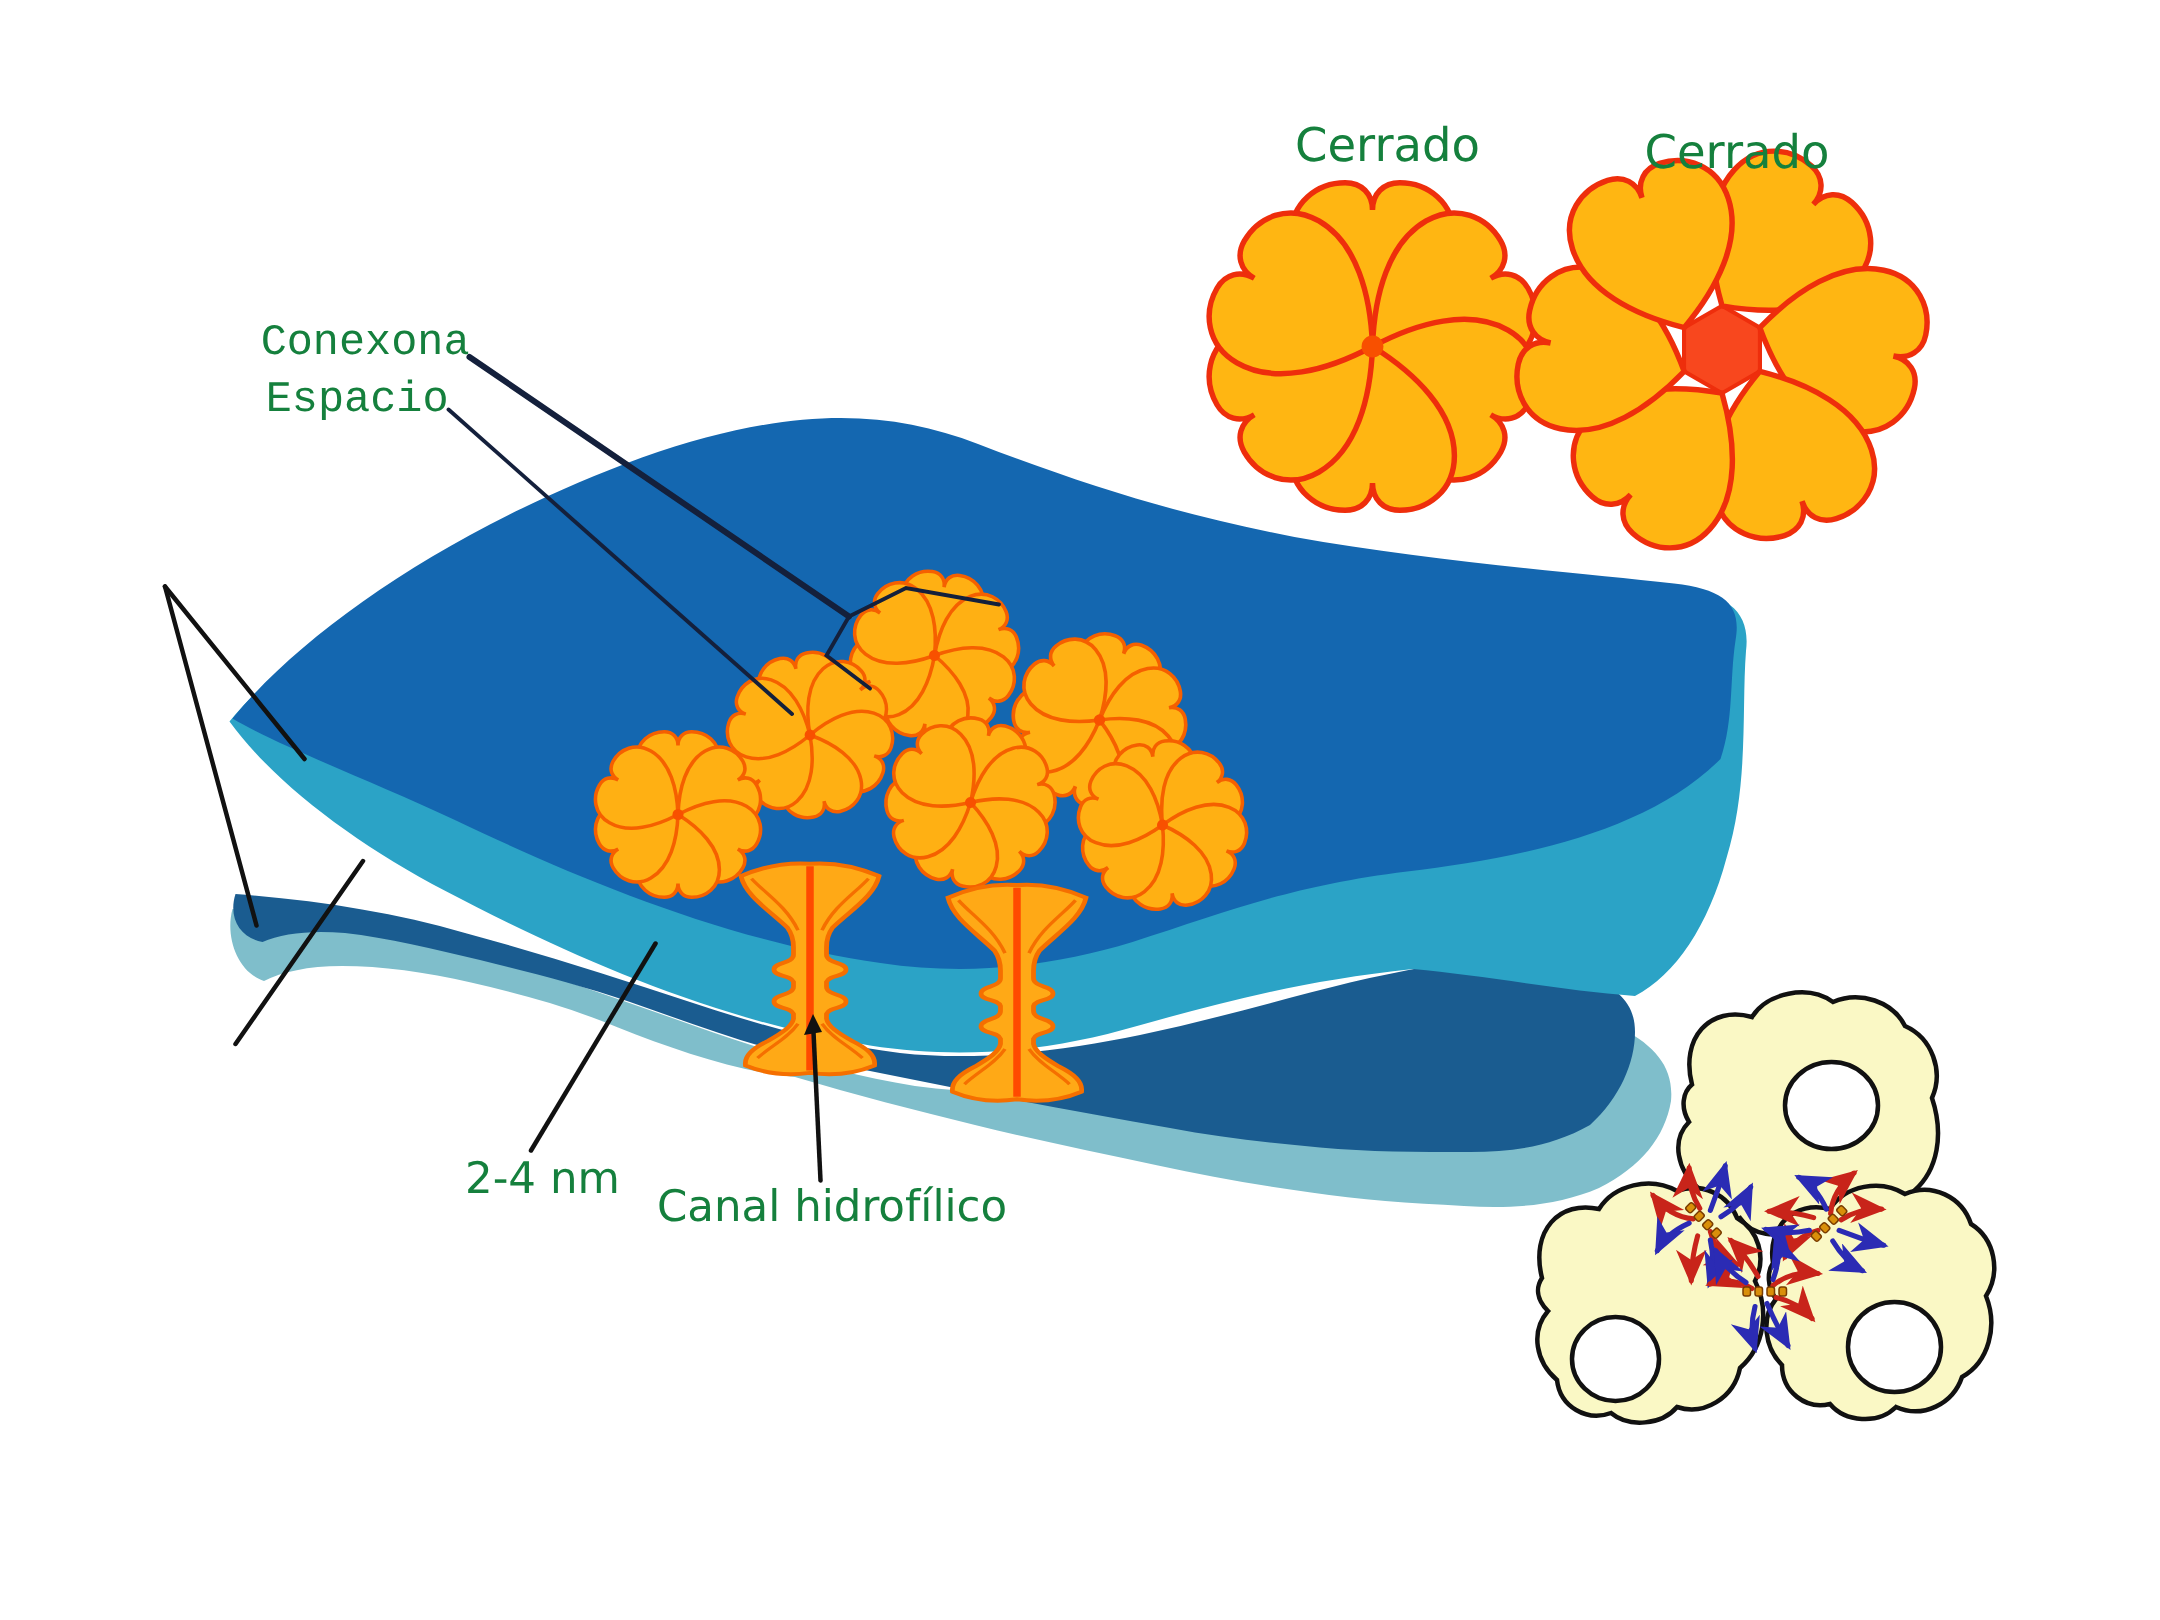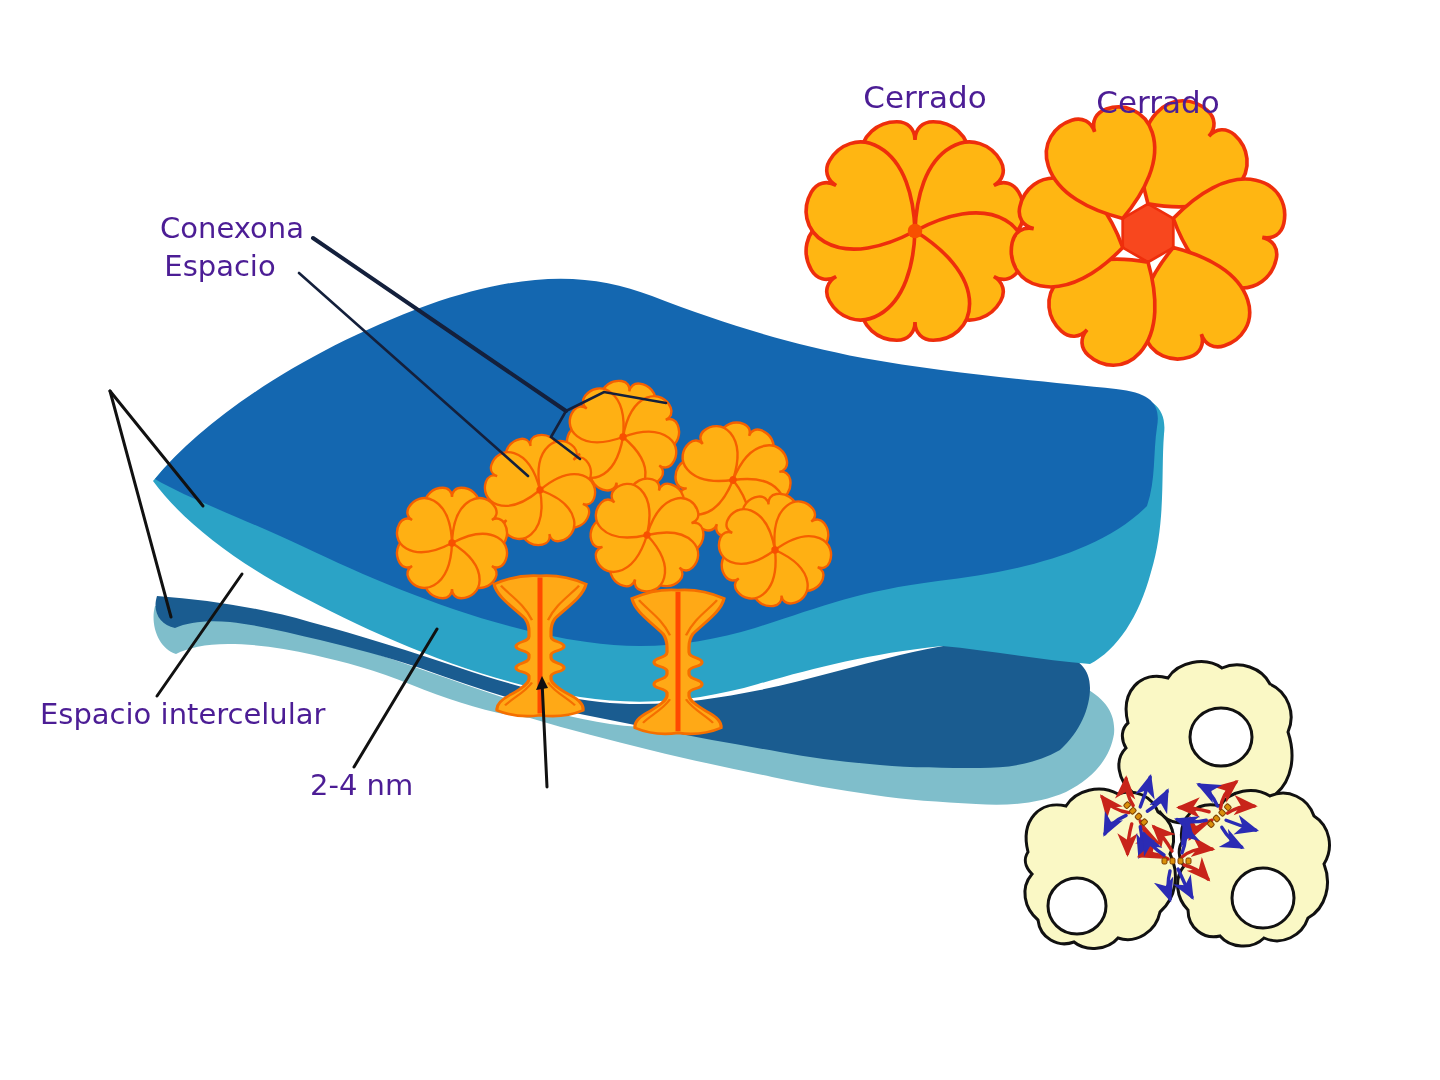--- a/index.html
+++ b/index.html
@@ -1,20 +1,20 @@
 <!DOCTYPE html>
 <html><head>
 <meta charset="utf-8">
 <style>
   html,body{margin:0;padding:0;background:#fff;}
   #canvas{position:relative;width:1440px;height:1080px;background:#ffffff;overflow:hidden;
           font-family:"DejaVu Sans","Liberation Sans",sans-serif;color:#1a1a1a;}
   #art{position:absolute;left:0;top:0;width:100%;height:100%;}
-  .lbl{position:absolute;font-size:29px;line-height:1.15;color:#4c1d95;white-space:nowrap;}
-  .lbl-right{text-align:center;}
+  .lbl{position:absolute;font-size:29px;line-height:1.15;color:#15803d;white-space:nowrap;}
+  .lbl-right{text-align:right;font-family:Liberation Mono, monospace;}
   .lbl-center{text-align:center;}
   
   .mem-flower{fill:#ffb013;stroke:#f56000;stroke-width:2.6;}
   .big-flower{fill:#ffb612;stroke:#ee2e0c;stroke-width:2;}
   .channel{fill:#ffa916;stroke:#f56f00;stroke-width:3.2;}
   .leader{stroke:#111111;stroke-width:3;fill:none;stroke-linecap:round;}
   .leader-thin{stroke:#14203c;stroke-width:2.6;fill:none;stroke-linecap:round;}
   .leader-thick{stroke:#14203c;stroke-width:4;fill:none;stroke-linecap:round;}
   .cell{fill:#faf8c5;stroke:#111;stroke-width:3;}
   .nucleus{fill:#ffffff;stroke:#111;stroke-width:3;}
@@ -162,22 +162,22 @@
     <use href="#jx" transform="translate(1136,814) rotate(-45)"></use>
     <use href="#jx" transform="translate(1219,816) rotate(45)"></use>
     <use href="#jx" transform="translate(1176,861) rotate(90)"></use>
   </svg>
 
   <div class="lbl lbl-right" style="left:151px;top:212px;width:162px;">Conexona</div>
 
   <div class="lbl lbl-right" style="left:141px;top:250px;width:158px;">Espacio</div>
 
 
-  <div class="lbl" style="left:40px;top:698px;">Espacio intercelular</div>
 
   <div class="lbl" style="left:310px;top:769px;">2-4 nm</div>
 
+  <div class="lbl" style="left:438px;top:788px;">Canal hidrofílico</div>
 
   <div class="lbl lbl-center" style="left:852px;top:80px;width:146px;font-size:31px;">Cerrado</div>
 
   <div class="lbl lbl-center" style="left:1090px;top:85px;width:136px;font-size:31px;">Cerrado</div>
 
 </div>
 
 </body></html>

